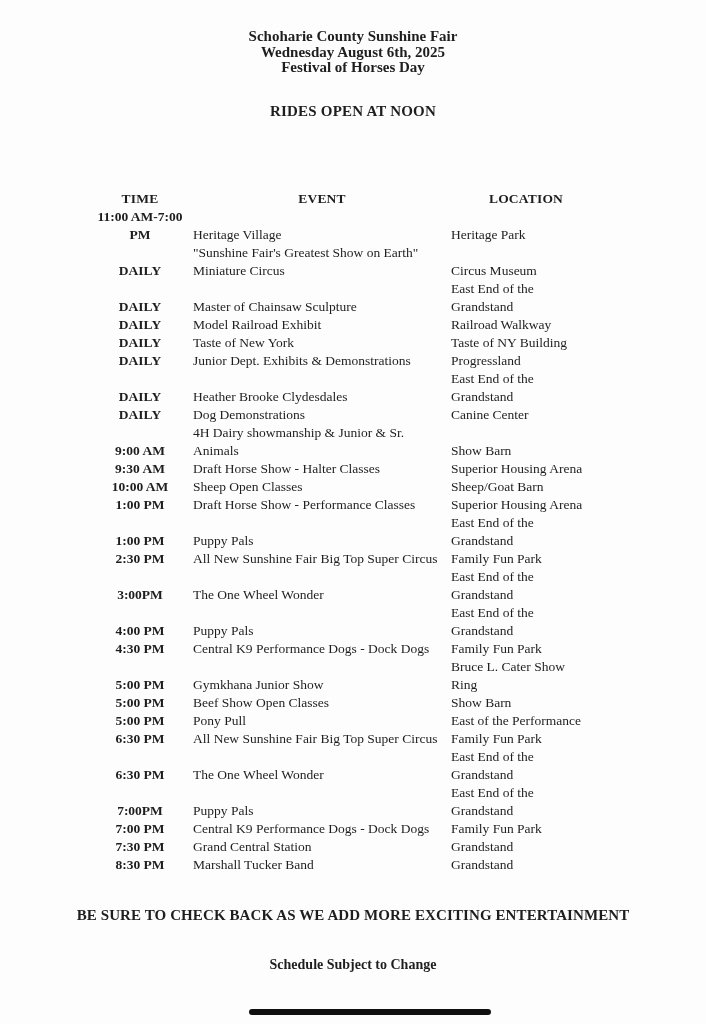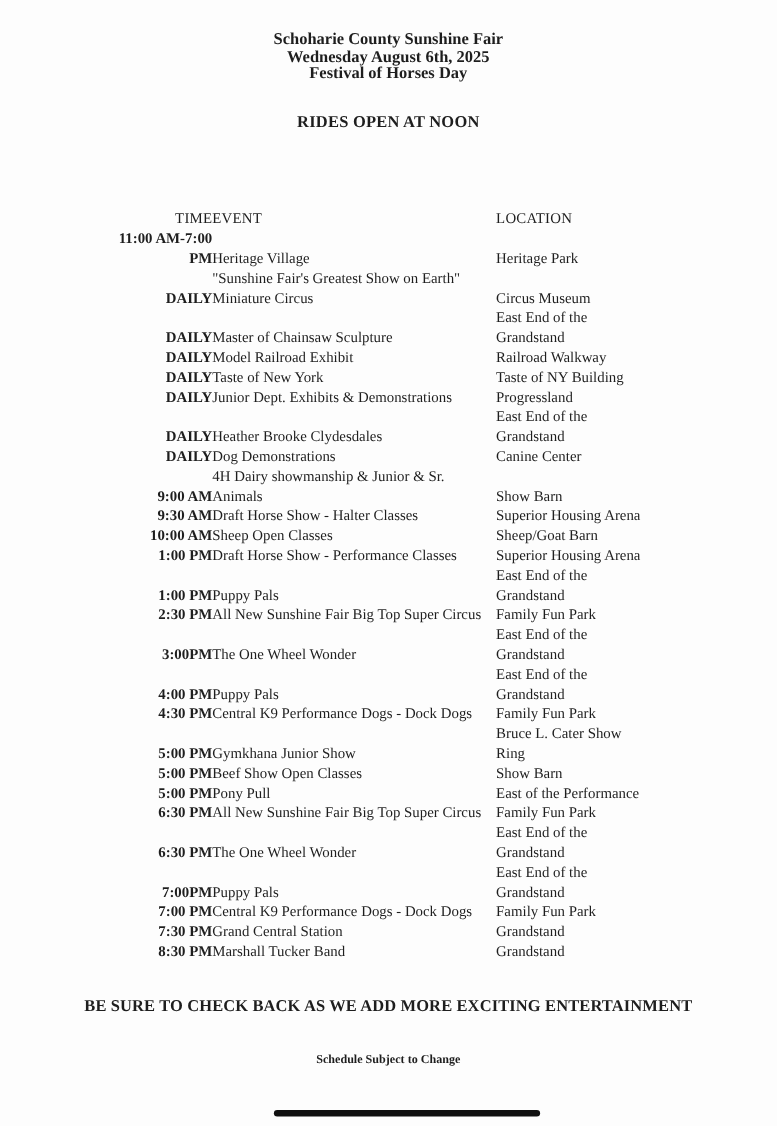--- a/index.html
+++ b/index.html
@@ -43,26 +43,27 @@
   }
   table.schedule th,
   table.schedule td {
     padding: 0;
     font-size: 13.5px;
     line-height: 18px;
     vertical-align: bottom;
     white-space: pre-line;
   }
   table.schedule th {
-    font-weight: normal;
+    font-weight: bold;
+    text-align: center;
     letter-spacing: 0.2px;
   }
   .c-time {
     width: 106px;
-    text-align: right;
+    text-align: center;
     font-weight: bold;
   }
   .c-event {
     width: 258px;
     text-align: left;
   }
   .c-loc {
     width: 150px;
     text-align: left;
   }
@@ -76,21 +77,21 @@
     font-size: 15px;
     letter-spacing: 0.1px;
   }
   .schedule-note {
     position: absolute;
     top: 957px;
     left: 0;
     width: 706px;
     text-align: center;
     font-weight: bold;
-    font-size: 11px;
+    font-size: 14px;
   }
   .home-bar {
     position: absolute;
     top: 1009px;
     left: 249px;
     width: 242px;
     height: 6px;
     border-radius: 3px;
     background: #101010;
   }

